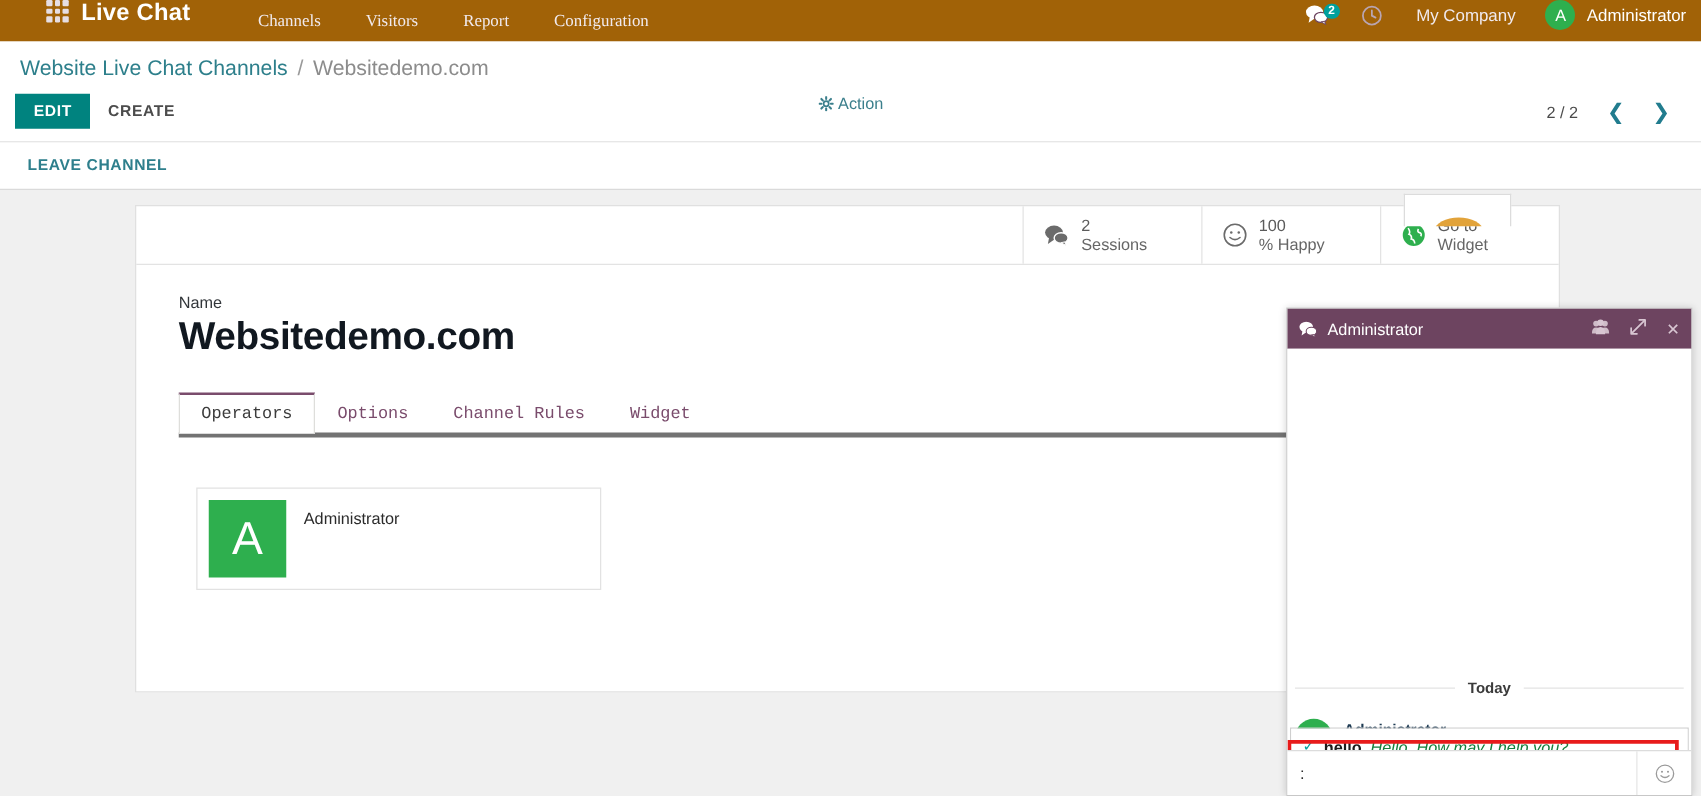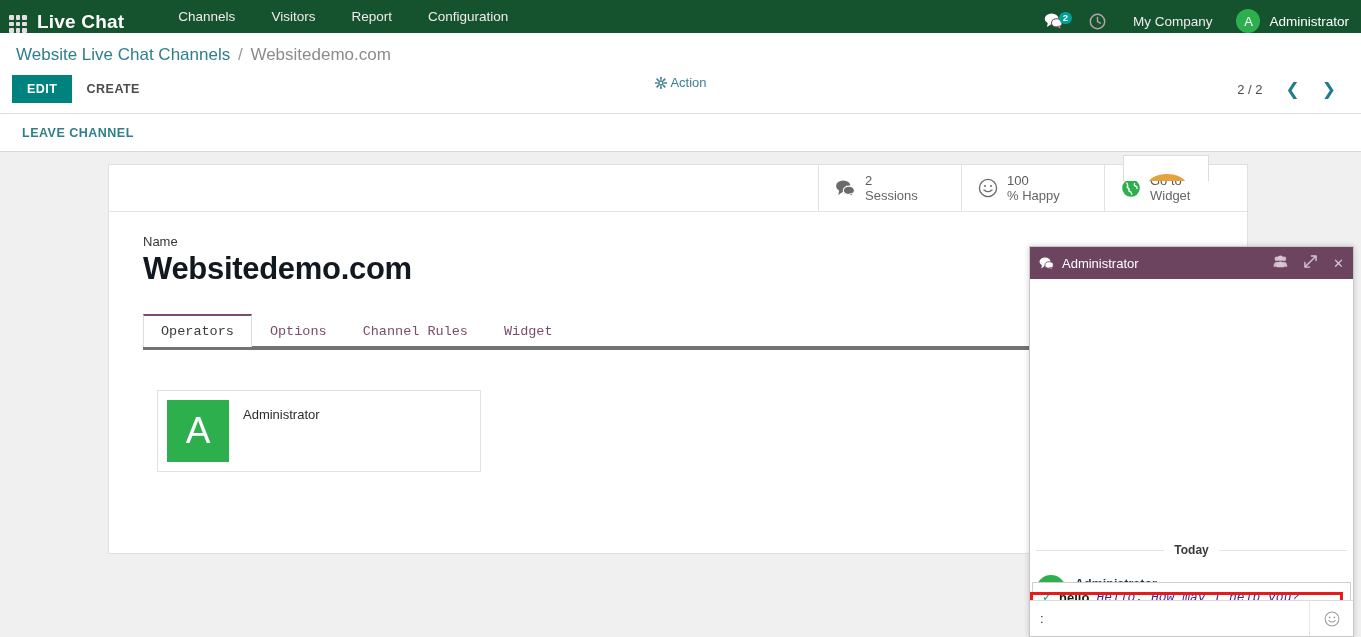--- a/index.html
+++ b/index.html
@@ -7,37 +7,37 @@
     margin: 0; padding: 0;
     width: 1361px; height: 637px;
     overflow: hidden;
     font-family: "Liberation Sans", sans-serif;
     background: #ffffff;
   }
   .app { position: relative; width: 1361px; height: 637px; background: #f0f0f0; }
 
   
   .navbar {
-    height: 33px; background: #14532d;
-    display: flex; align-items: flex-end;
-    color: #ffffff; position: relative; z-index: 40;
+    height: 33px; background: #a16207;
+    display: flex; align-items: flex-start;
+    color: #ffffff; position: relative; z-index: 40; padding-left: 28px;
   }
   .apps-icon {
     width: 18px; height: 18px; margin-left: 9px; margin-right: 10px;
     display: grid; grid-template-columns: repeat(3, 1fr); grid-template-rows: repeat(3, 1fr);
     gap: 2px; cursor: pointer;
   }
   .apps-icon i { background: #e6dee3; display: block; border-radius: 1px; }
   .brand {
     font-size: 19px; font-weight: bold; letter-spacing: .2px;
     margin-right: 36px; cursor: pointer; color: #fff;
   }
   .menu-item {
     font-size: 13.5px; color: #f1eaee; padding: 0 18px;
-    cursor: pointer; line-height: 33px; height: 33px;
+    cursor: pointer; line-height: 33px; height: 33px; font-family: Liberation Serif, serif;
   }
   .nav-right { margin-left: auto; display: flex; align-items: center; padding-right: 12px; }
   .nav-icon-wrap { position: relative; padding: 0 13px; cursor: pointer; display: flex; align-items: center; }
   .badge {
     position: absolute; top: -1px; right: 4px;
     background: #00a09d; color: #fff; font-size: 9.5px;
     border-radius: 8px; padding: 0px 4px; line-height: 12px;
     font-weight: bold; min-width: 13px; text-align: center;
   }
   .company-name { font-size: 13.5px; color: #f1eaee; padding: 0 14px; cursor: pointer; }
@@ -182,21 +182,21 @@
   .suggest-highlight {
     position: absolute; left: 0px; right: 10px; top: 313px;
     border: 3px solid #e81b1b; height: 30px; z-index: 80; pointer-events: none;
   }
   .suggest-item {
     display: flex; align-items: center; gap: 7px; padding: 6px 9px 6px 9px;
     font-size: 13px; cursor: pointer; background: #fff; height: 28px;
   }
   .suggest-check { color: #00a09d; font-size: 12px; }
   .suggest-short { font-weight: bold; color: #1c1c1c; text-align: right; }
-  .suggest-sub { font-style: italic; color: #4c1d95; font-family: Liberation Mono, monospace; }
+  .suggest-sub { font-style: italic; color: #15803d; }
 
   .chat-input-row {
     border-top: 1px solid #dcdcdc; height: 36px; display: flex;
     align-items: center; flex-shrink: 0; position: relative; background: #fff;
   }
   .chat-input {
     flex: 1; border: none; outline: none; font-size: 13px;
     padding: 0 10px; height: 34px; color: #2b2b2b;
     font-family: "Liberation Sans", sans-serif; background: transparent;
   }

